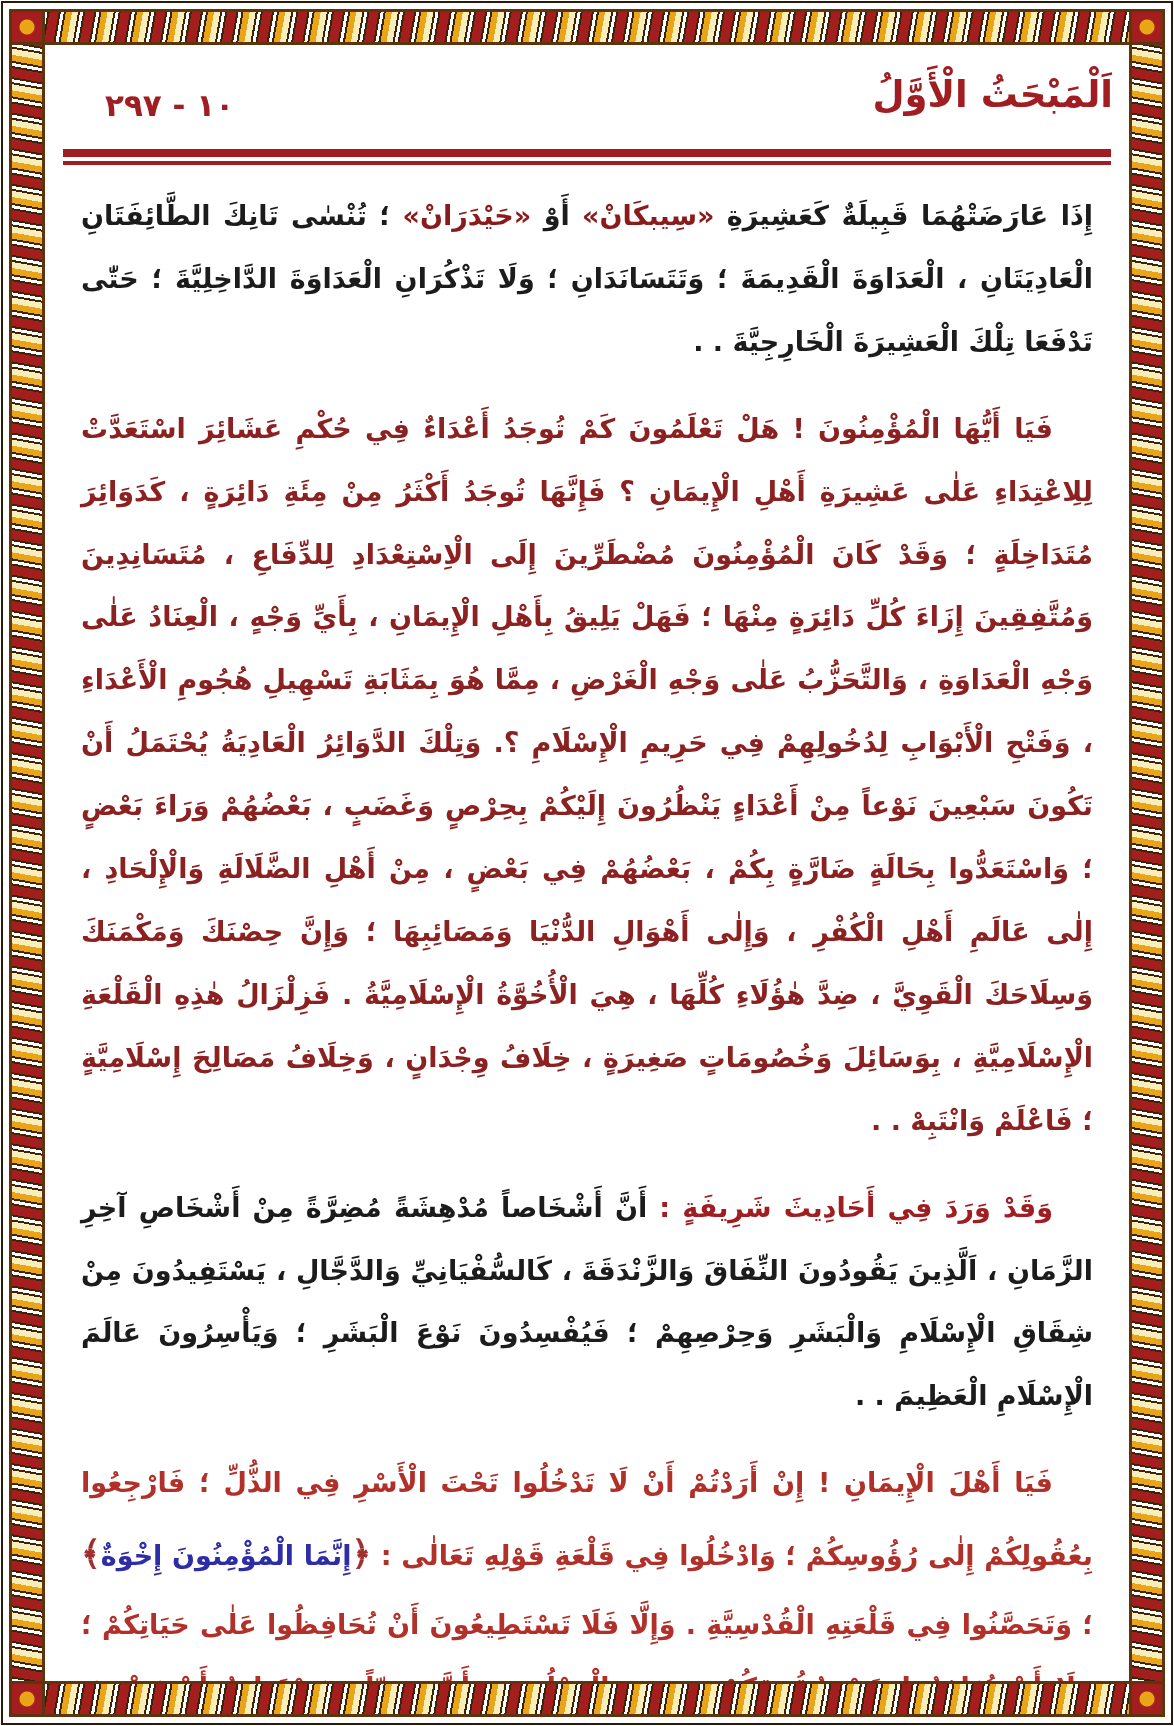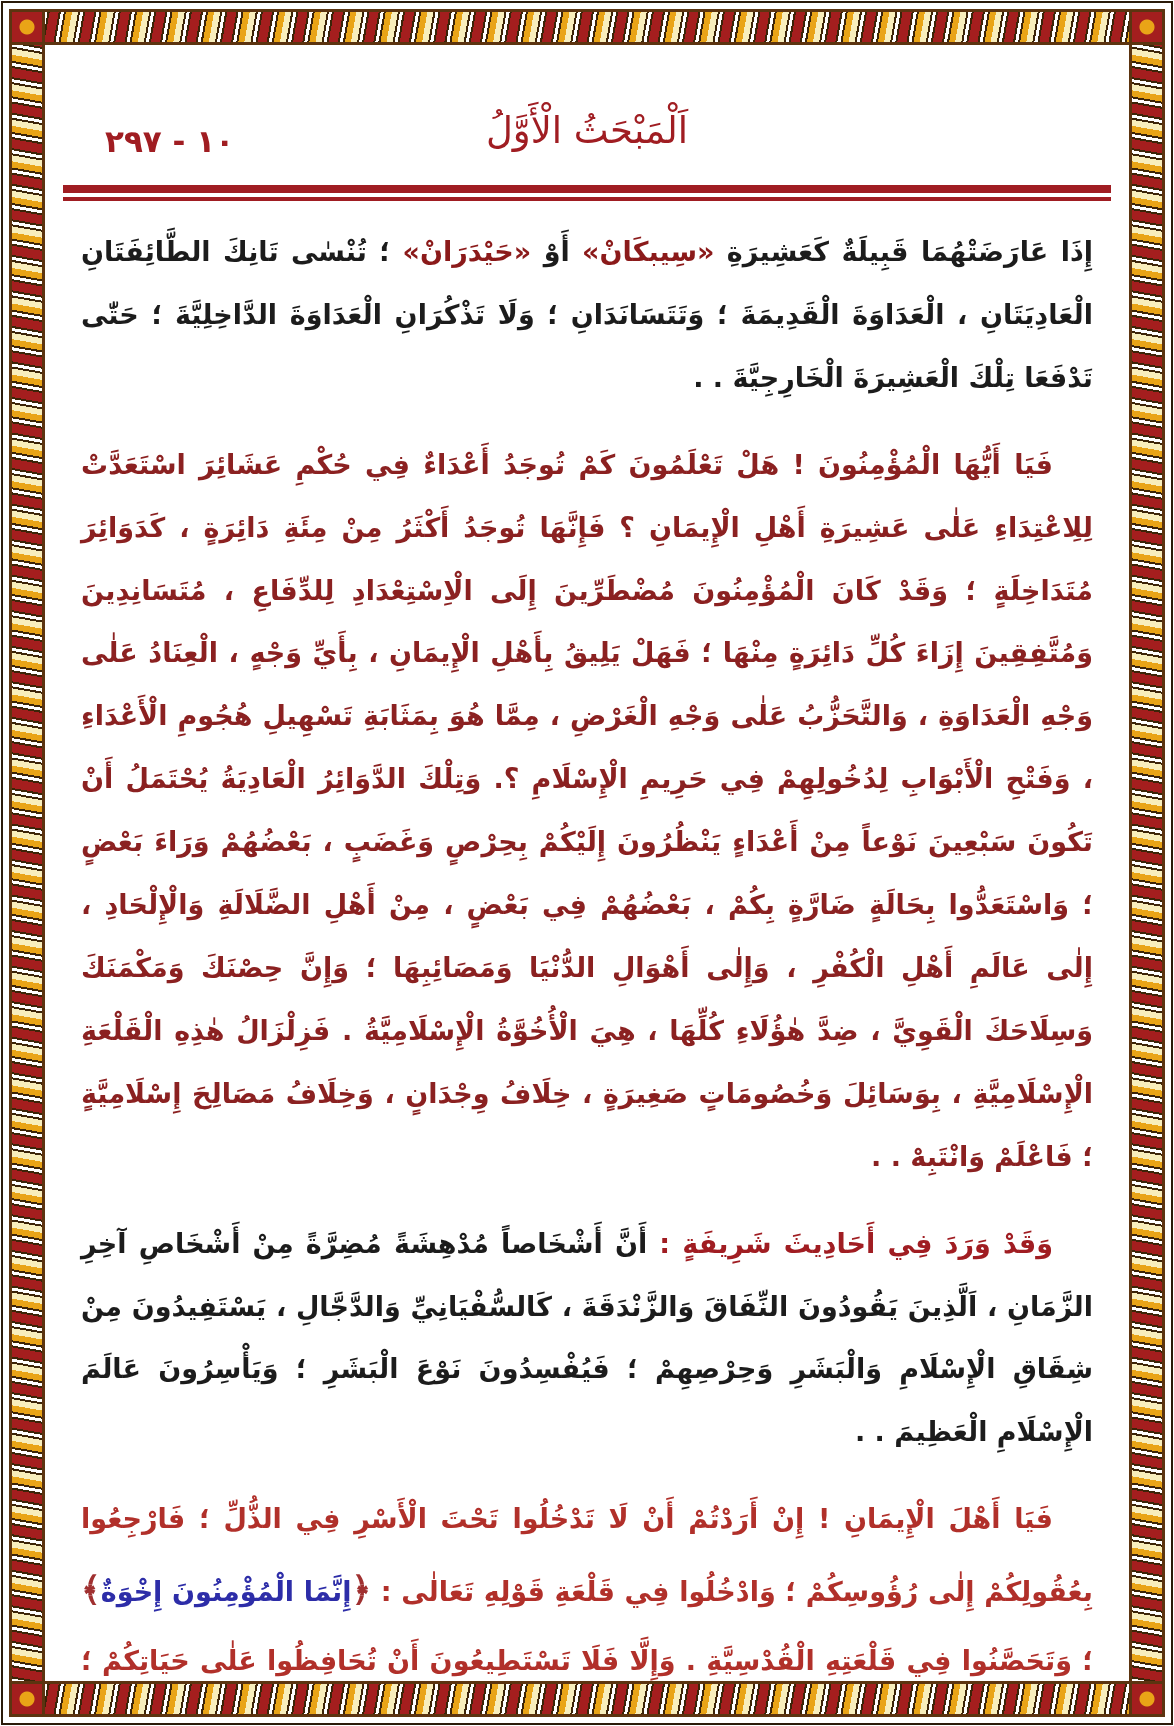--- a/index.html
+++ b/index.html
@@ -47,24 +47,23 @@
     position:absolute;top:45px;left:45px;right:45px;bottom:45px;
     padding:24px 16px 0;overflow:hidden;box-sizing:border-box;
   }
   .header{position:relative;height:76px;}
   .page-number{
     position:absolute;left:16px;top:18px;
     direction:rtl;font-weight:bold;font-size:31px;
     color:var(--title-red);letter-spacing:1px;margin-left:28px;
   }
   .title{
-    text-align:center;padding-top:4px;
-    direction:rtl;font-weight:normal;font-size:37px;
+    padding-top:4px;
+    direction:rtl;font-weight:bold;font-size:37px;
     color:var(--title-red);
-    margin-top:36px;
   }
   .rule{
     height:16px;box-sizing:border-box;margin:4px 2px 0;
     border-top:8px solid var(--title-red);
     border-bottom:4px solid var(--title-red);
   }
   .body{margin-top:20px;}
   p.para{
     margin:0 20px 24px;
     direction:rtl;

